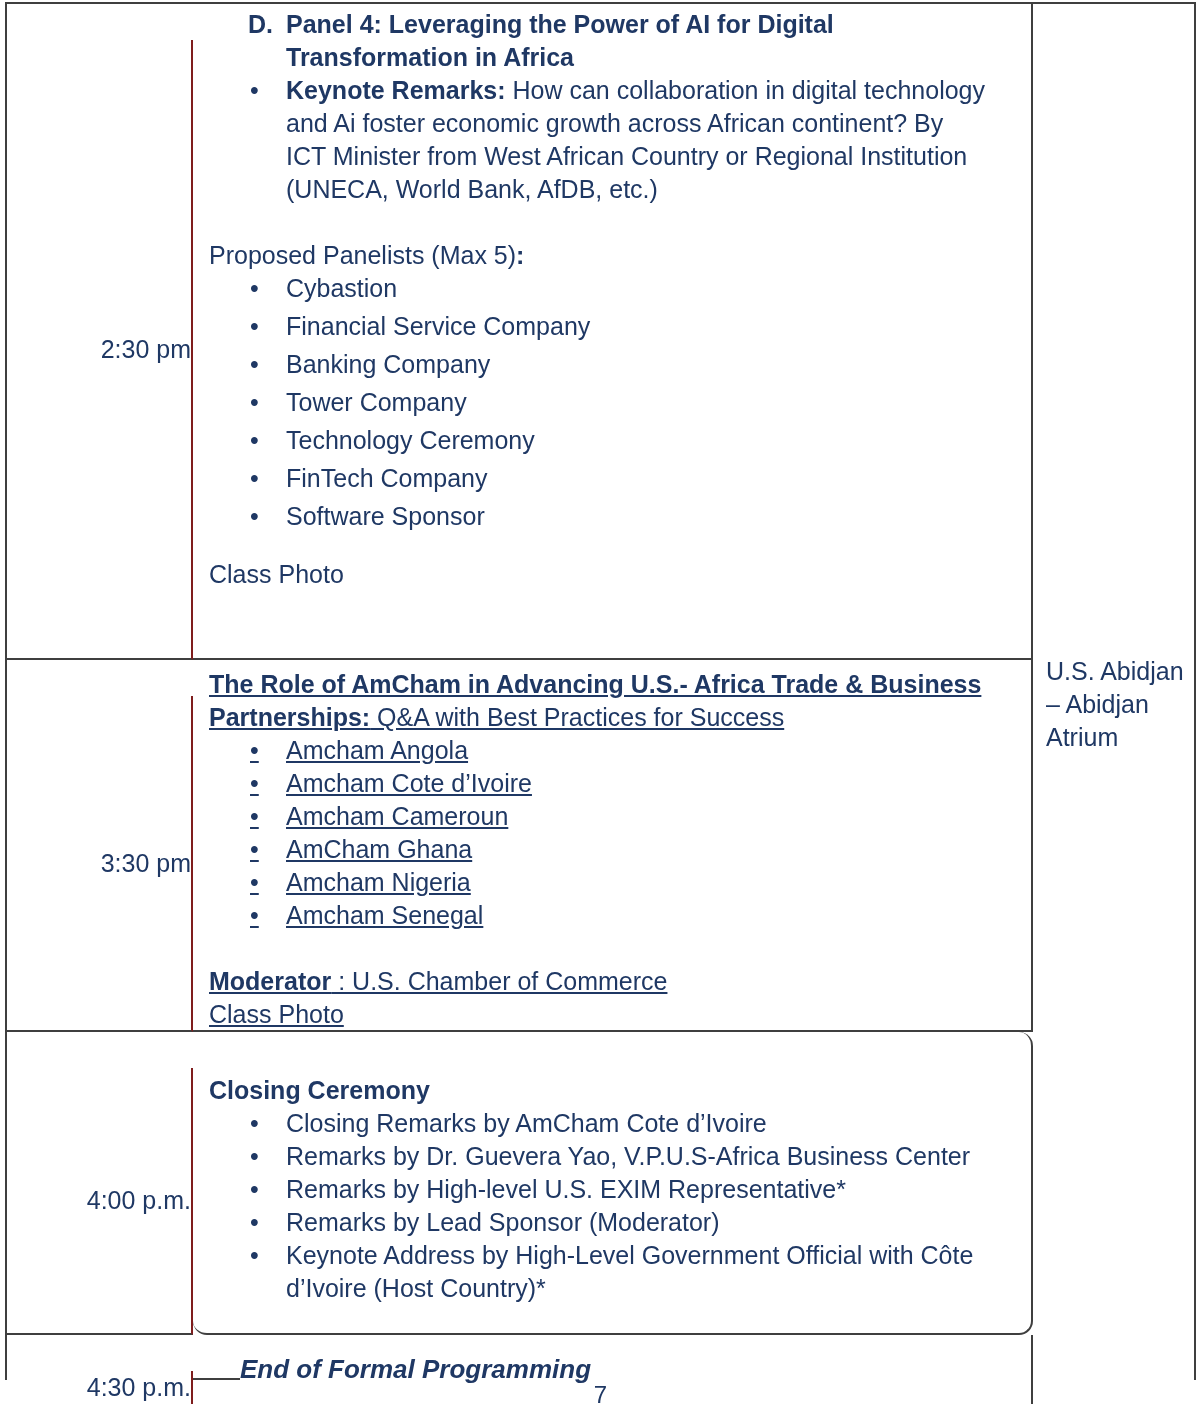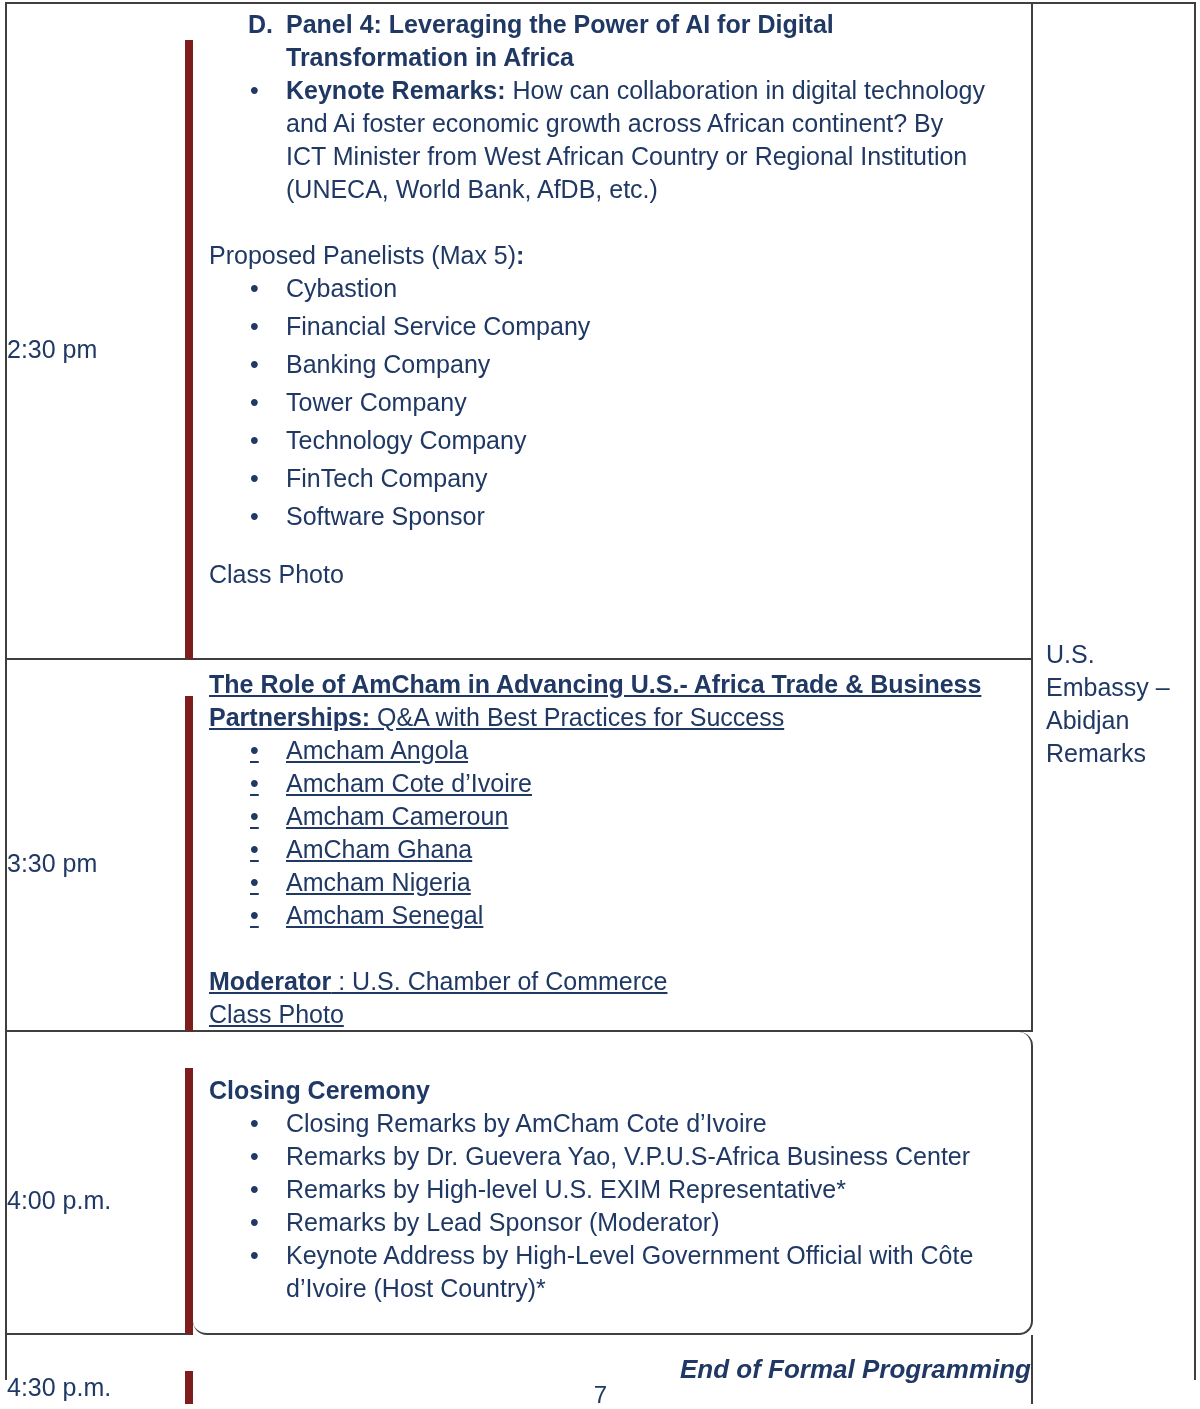--- a/index.html
+++ b/index.html
@@ -11,38 +11,38 @@
     position:absolute; left:5px; top:2px; width:1191px; height:1378px;
     border:2px solid #3f3f3f;
     display:grid;
     grid-template-columns:186px 840px 1fr;
     grid-template-rows:656px 372px 303px 1fr;
     font-size:25px; line-height:33px;
   }
 
   .cell { background:#ffffff; }
   .time-cell {
-    border-right:8px solid #7f1d1d;
-    display:flex; align-items:center; justify-content:flex-start;
+    border-right:2px solid #7f1d1d;
+    display:flex; align-items:center; justify-content:flex-end;
     text-align:center;
     margin-top:36px;
   }
   .content-cell { border-right:2px solid #3f3f3f; }
   .row-border { border-bottom:2px solid #3f3f3f; }
 
   .location-cell {
     grid-column:3; grid-row:1 / span 4;
     display:flex; flex-direction:column; justify-content:center;
     padding:0 8px 0 13px;
   }
 
   .content-r1 { padding:4px 10px 0 16px; }
   .content-r2 { padding:8px 10px 0 16px;text-decoration:underline; }
   .content-r3 { padding:42px 10px 0 16px;border-radius:14px; }
-  .content-r4 { display:flex; align-items:center; justify-content:flex-end; }
+  .content-r4 { display:flex; align-items:center; justify-content:flex-start;margin-left:47px; }
 
   b, .b { font-weight:bold; }
 
   .heading-d { display:flex; font-weight:bold; }
   .marker-d { flex:none; margin-left:39px; width:38px; }
 
   .li { display:flex; }
   .li .marker { flex:none; margin-left:41px; width:36px; }
   .panelists .li { margin-bottom:5px; }
 
@@ -92,21 +92,21 @@
         <div class="li">
             <span class="marker">•</span>
             <span>Banking Company</span>
           </div>
         <div class="li">
             <span class="marker">•</span>
             <span>Tower Company</span>
           </div>
         <div class="li">
             <span class="marker">•</span>
-            <span>Technology Company</span>
+            <span>Technology Ceremony</span>
           </div>
         <div class="li">
             <span class="marker">•</span>
             <span>FinTech Company</span>
           </div>
         <div class="li">
             <span class="marker">•</span>
             <span>Software Sponsor</span>
           </div>
       </div>
@@ -180,19 +180,19 @@
     </div>
 
     <div class="cell time-cell">
       <span>4:30 p.m.</span>
     </div>
     <div class="cell content-cell content-r4">
       <span class="end-line">End of Formal Programming</span>
     </div>
 
     <div class="cell location-cell">
-      <span>U.S. Embassy – Abidjan Remarks</span>
+      <span>U.S. Abidjan – Abidjan Atrium</span>
     </div>
 
   </div>
 
   <div class="page-footer">7</div>
 </div>
 
 </body></html>

